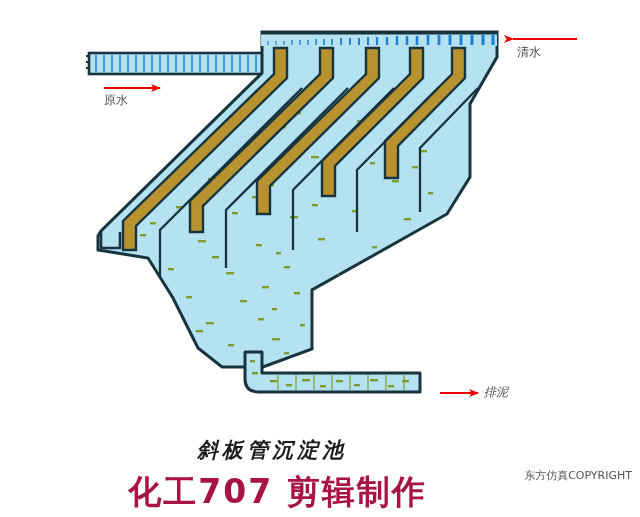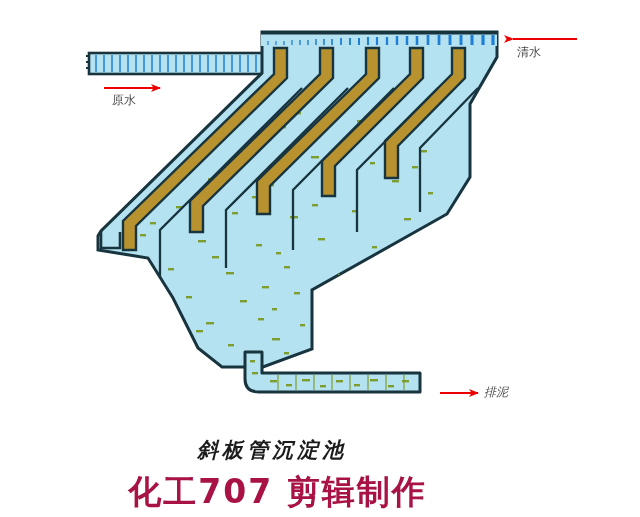--- a/index.html
+++ b/index.html
@@ -31,21 +31,21 @@
 
   .label {
     position: absolute;
     color: #4a4a4a;
     font-size: 12px;
     line-height: 1;
     white-space: nowrap;
     font-family: "DejaVu Sans", "Liberation Sans", sans-serif;
   }
 
-  #label-raw-water   { left: 112px; top: 94px; }
+  #label-raw-water   { left: 104px; top: 94px; }
   #label-clear-water { left: 517px; top: 46px; }
   #label-sludge      { left: 484px; top: 386px; font-style: italic; }
 
   #caption-title {
     position: absolute;
     left: 0;
     top: 436px;
     width: 544px;
     text-align: center;
     font-size: 21px;
@@ -316,14 +316,15 @@
     </g>
 
   </svg>
 
   <div class="label" id="label-raw-water">原水</div>
   <div class="label" id="label-clear-water">清水</div>
   <div class="label" id="label-sludge">排泥</div>
 
   <div id="caption-title">斜板管沉淀池</div>
   <div id="caption-credit">化工707 剪辑制作</div>
+  <div id="copyright">东方仿真COPYRIGHT</div>
 
 </div>
 
 </body></html>

